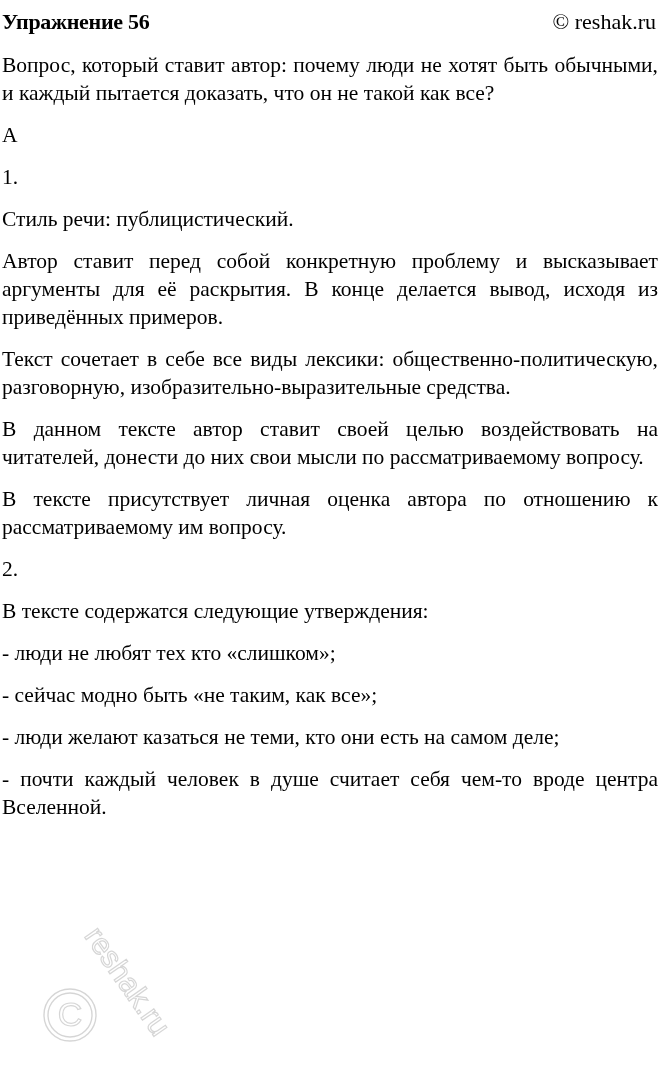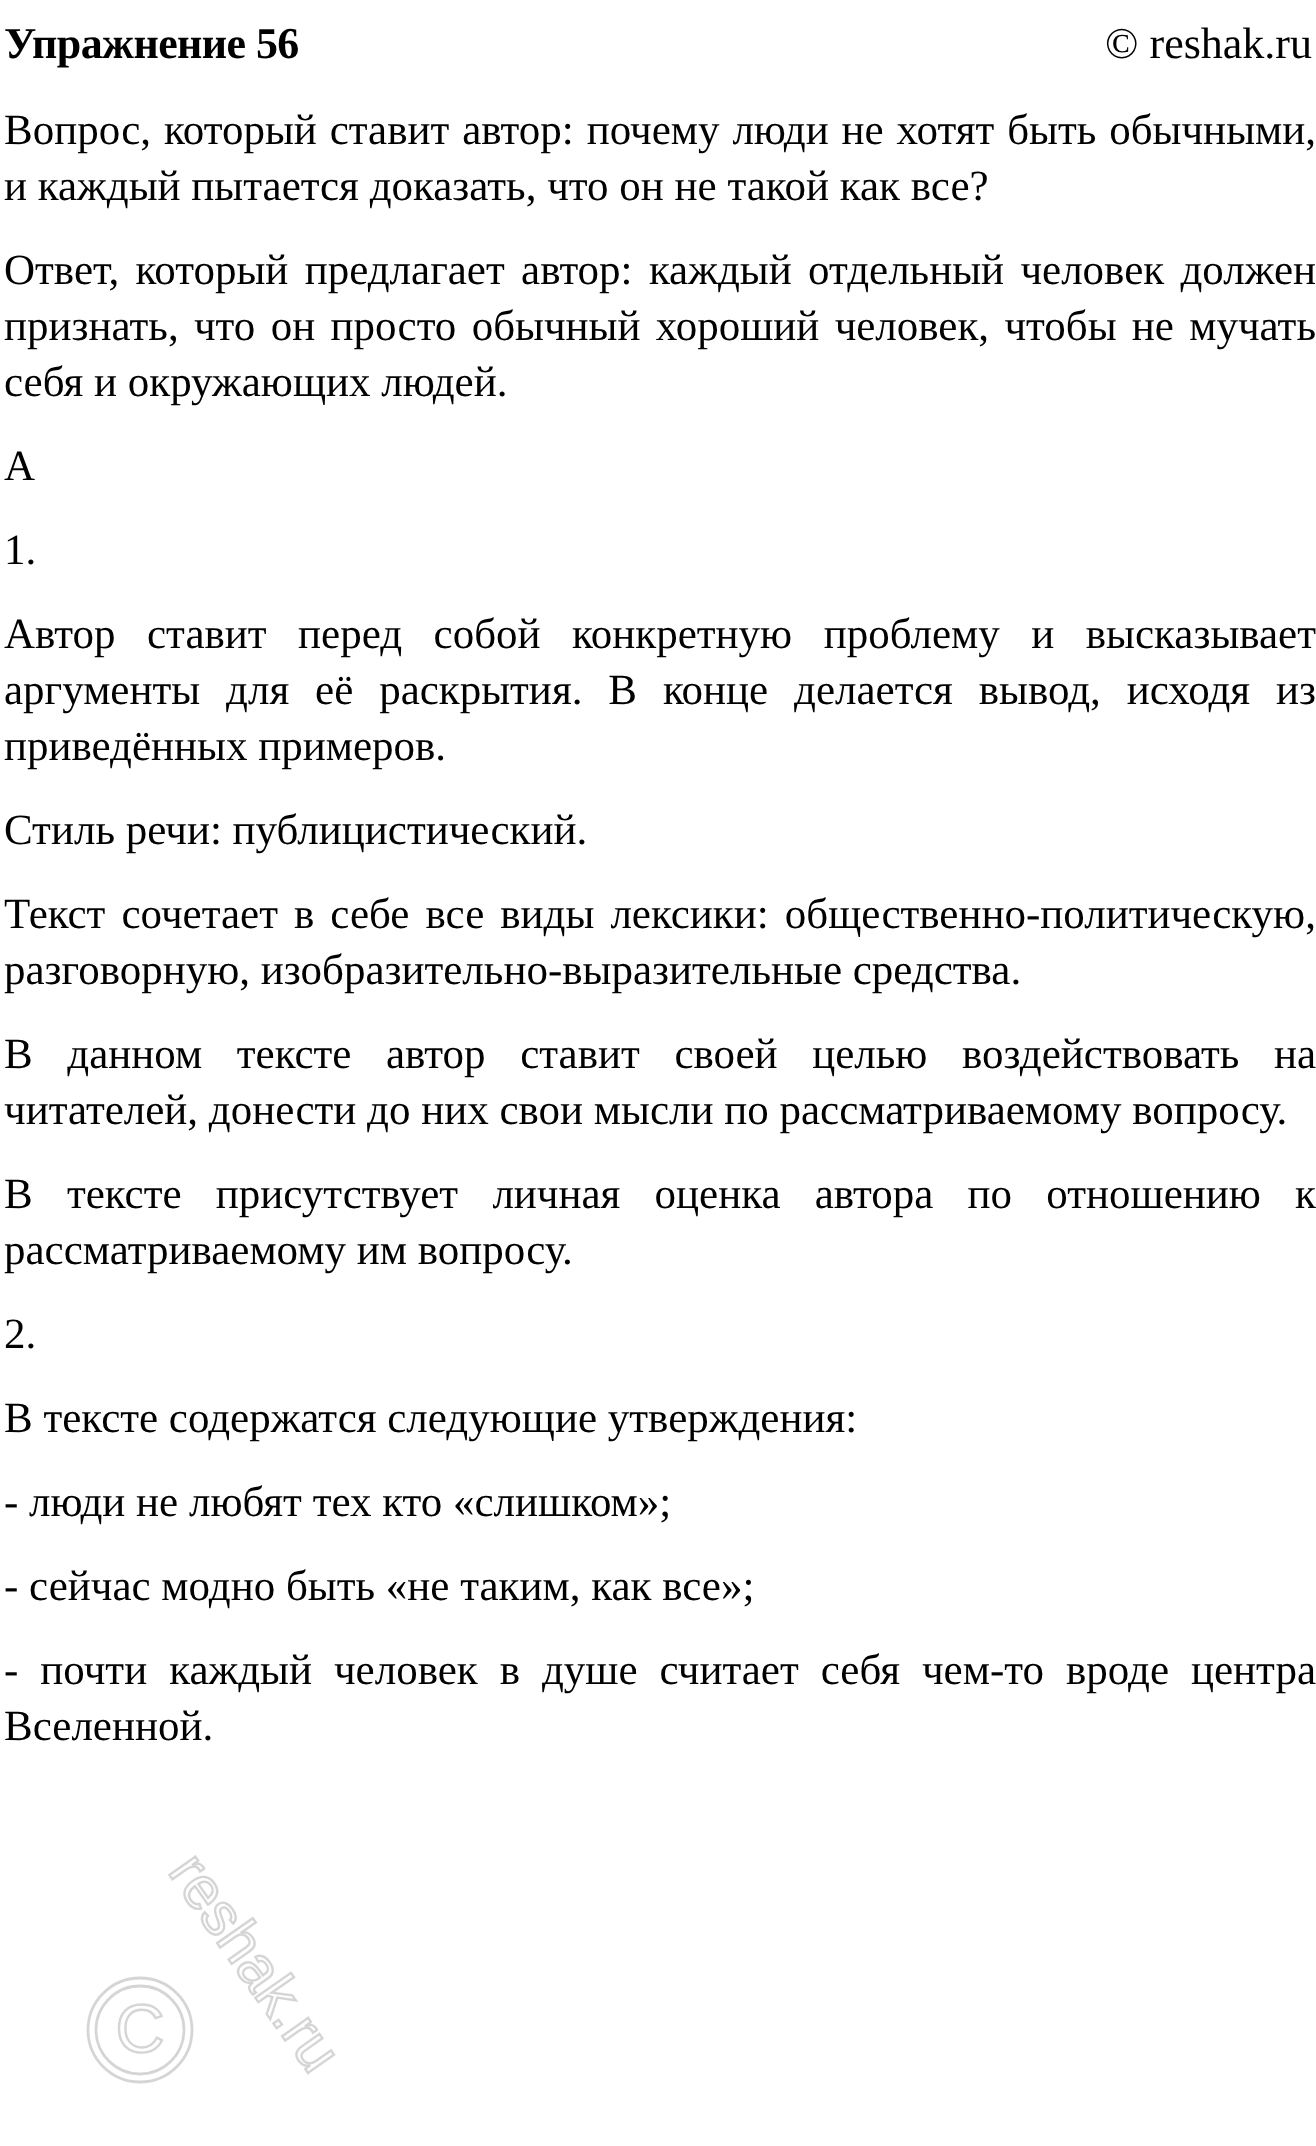--- a/index.html
+++ b/index.html
@@ -46,34 +46,34 @@
 <body>
 
 <div class="page">
   <div class="header">
     <span class="title">Упражнение 56</span>
     <span class="copyright">© reshak.ru</span>
   </div>
 
   <div>
     <p class="first">Вопрос, который ставит автор: почему люди не хотят быть обычными, и каждый пытается доказать, что он не такой как все?</p>
-    <p>Ответ, который предлагает автор: каждый отдельный человек должен признать, что он просто обычный хороший человек, чтобы не мучать себя и окружающих людей.</p>
     <p>А</p>
     <p>1.</p>
+    <p>Стиль речи: публицистический.</p>
     <p>Автор ставит перед собой конкретную проблему и высказывает аргументы для её раскрытия. В конце делается вывод, исходя из приведённых примеров.</p>
-    <p>Стиль речи: публицистический.</p>
     <p>Текст сочетает в себе все виды лексики: общественно-политическую, разговорную, изобразительно-выразительные средства.</p>
     <p>В данном тексте автор ставит своей целью воздействовать на читателей, донести до них свои мысли по рассматриваемому вопросу.</p>
     <p>В тексте присутствует личная оценка автора по отношению к рассматриваемому им вопросу.</p>
     <p>2.</p>
     <p>В тексте содержатся следующие утверждения:</p>
 
     <div>
       <p class="list-item">- люди не любят тех кто «слишком»;</p>
       <p class="list-item">- сейчас модно быть «не таким, как все»;</p>
+      <p class="list-item">- люди желают казаться не теми, кто они есть на самом деле;</p>
       <p class="list-item">- почти каждый человек в душе считает себя чем-то вроде центра Вселенной.</p>
     </div>
   </div>
 </div>
 
 <div class="watermark">
   <svg width="160" height="150" viewBox="0 0 160 150">
     <g fill="none" stroke="#8a8a8a" stroke-width="1.4">
       <circle cx="40" cy="95" r="26"></circle>
       <circle cx="40" cy="95" r="22"></circle>

